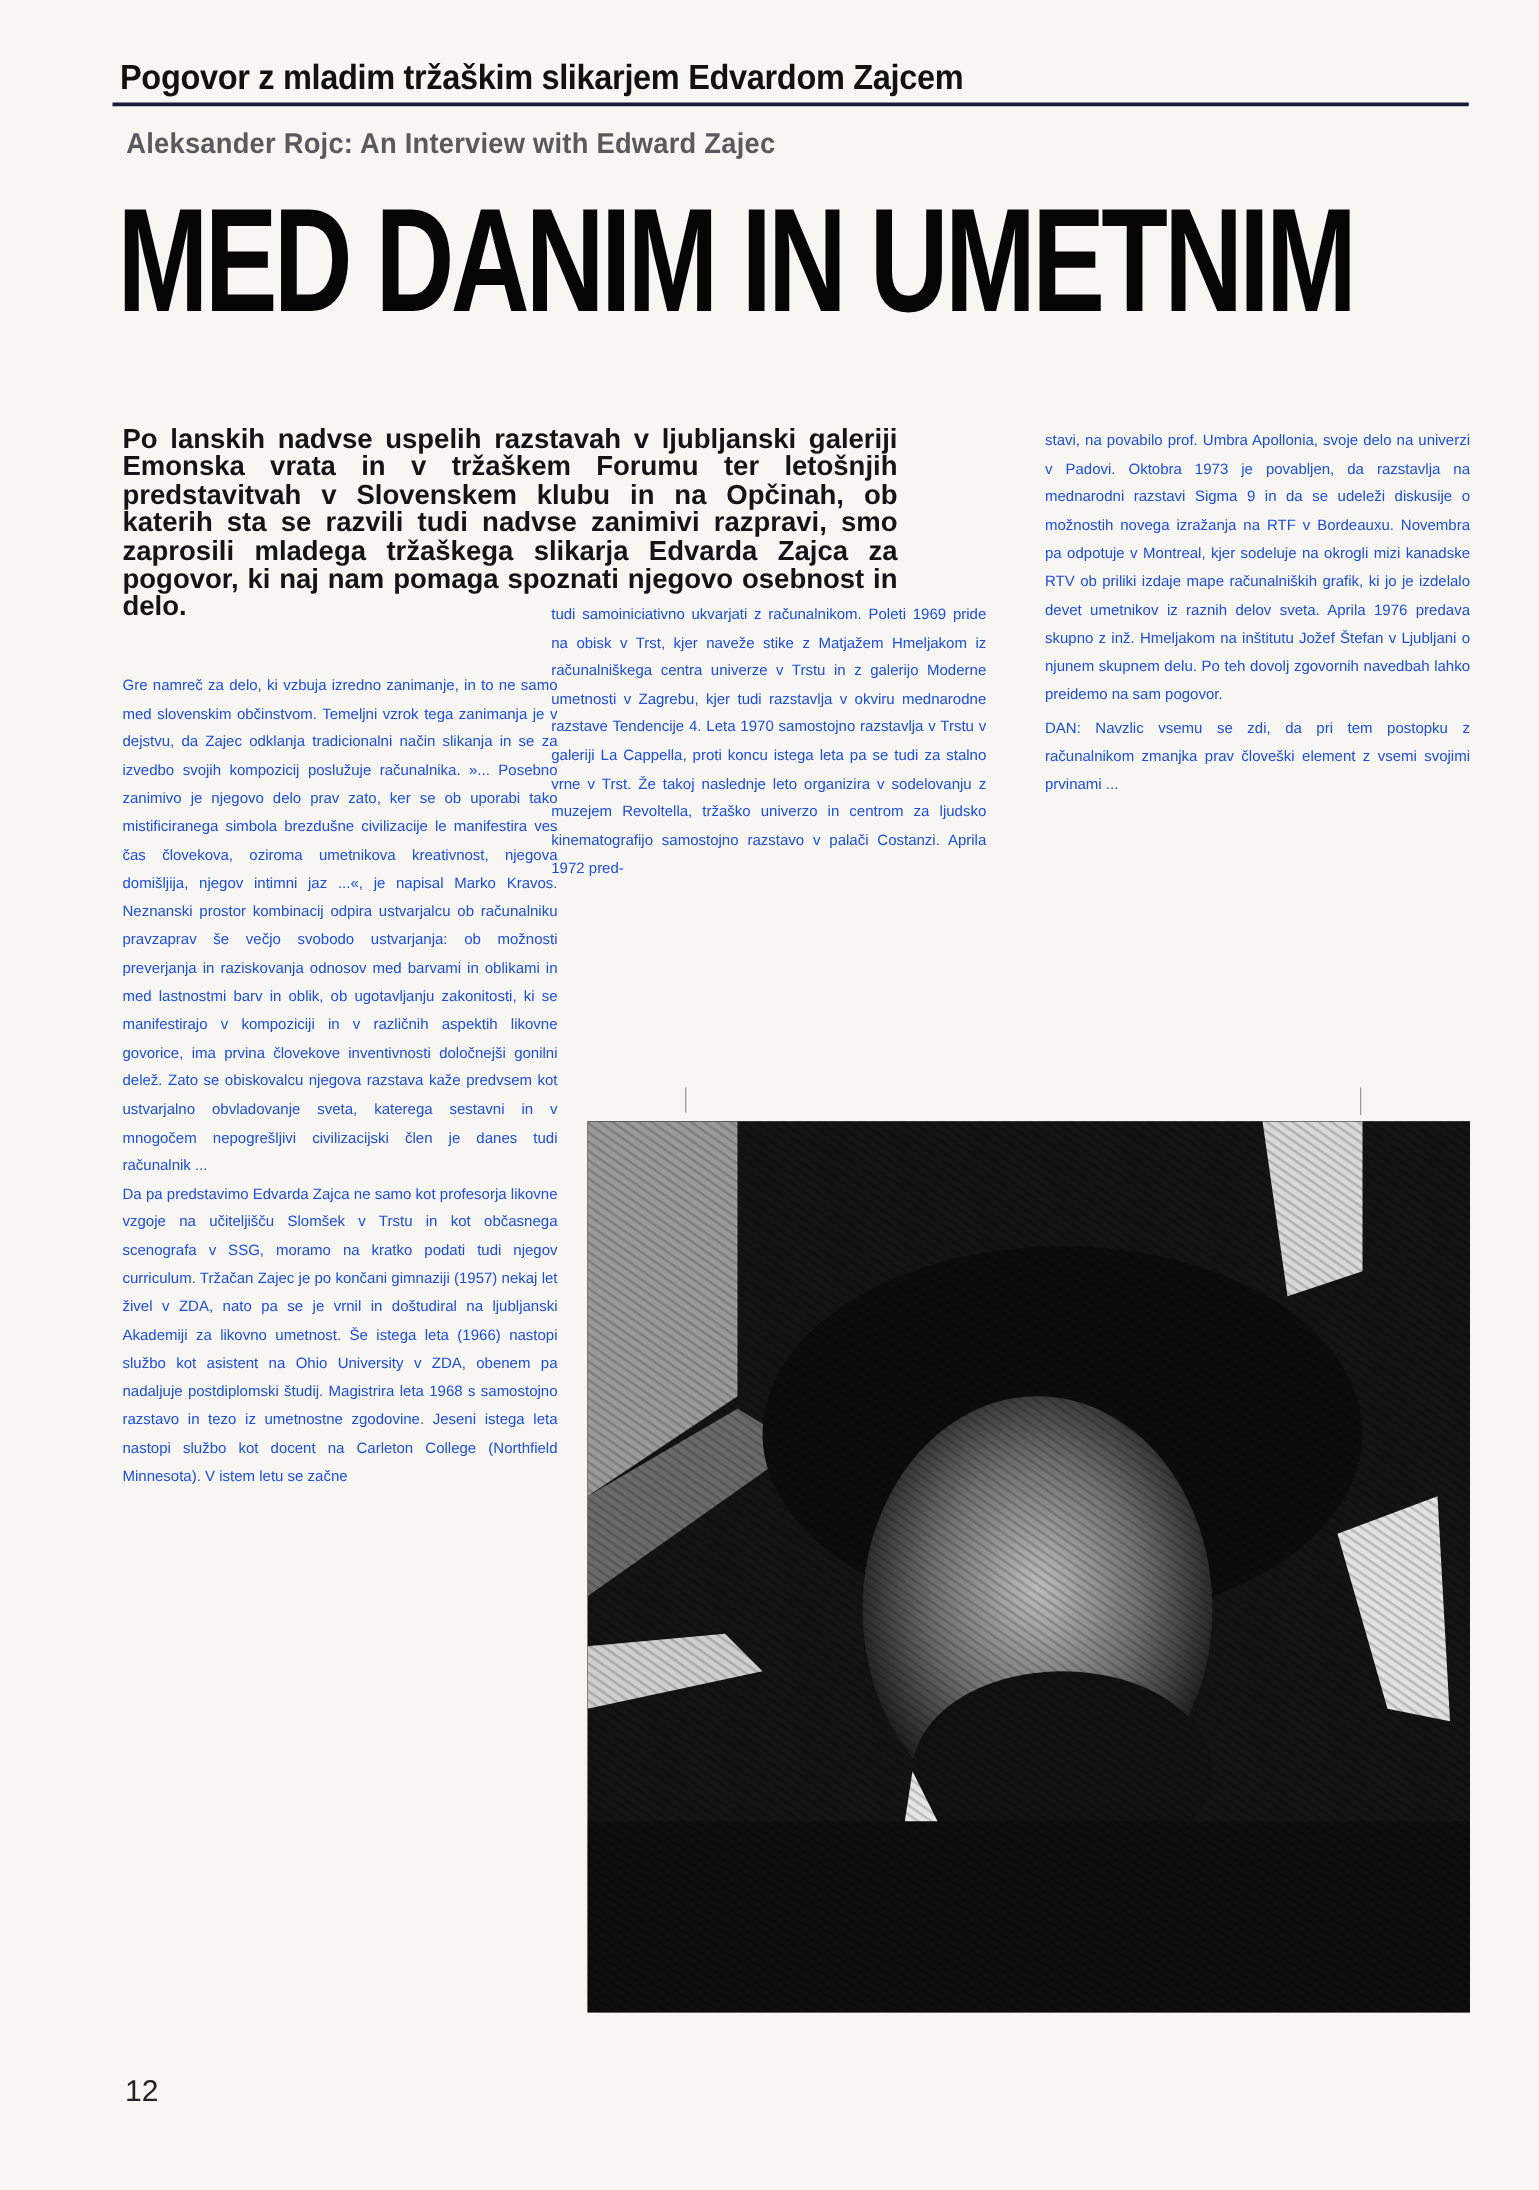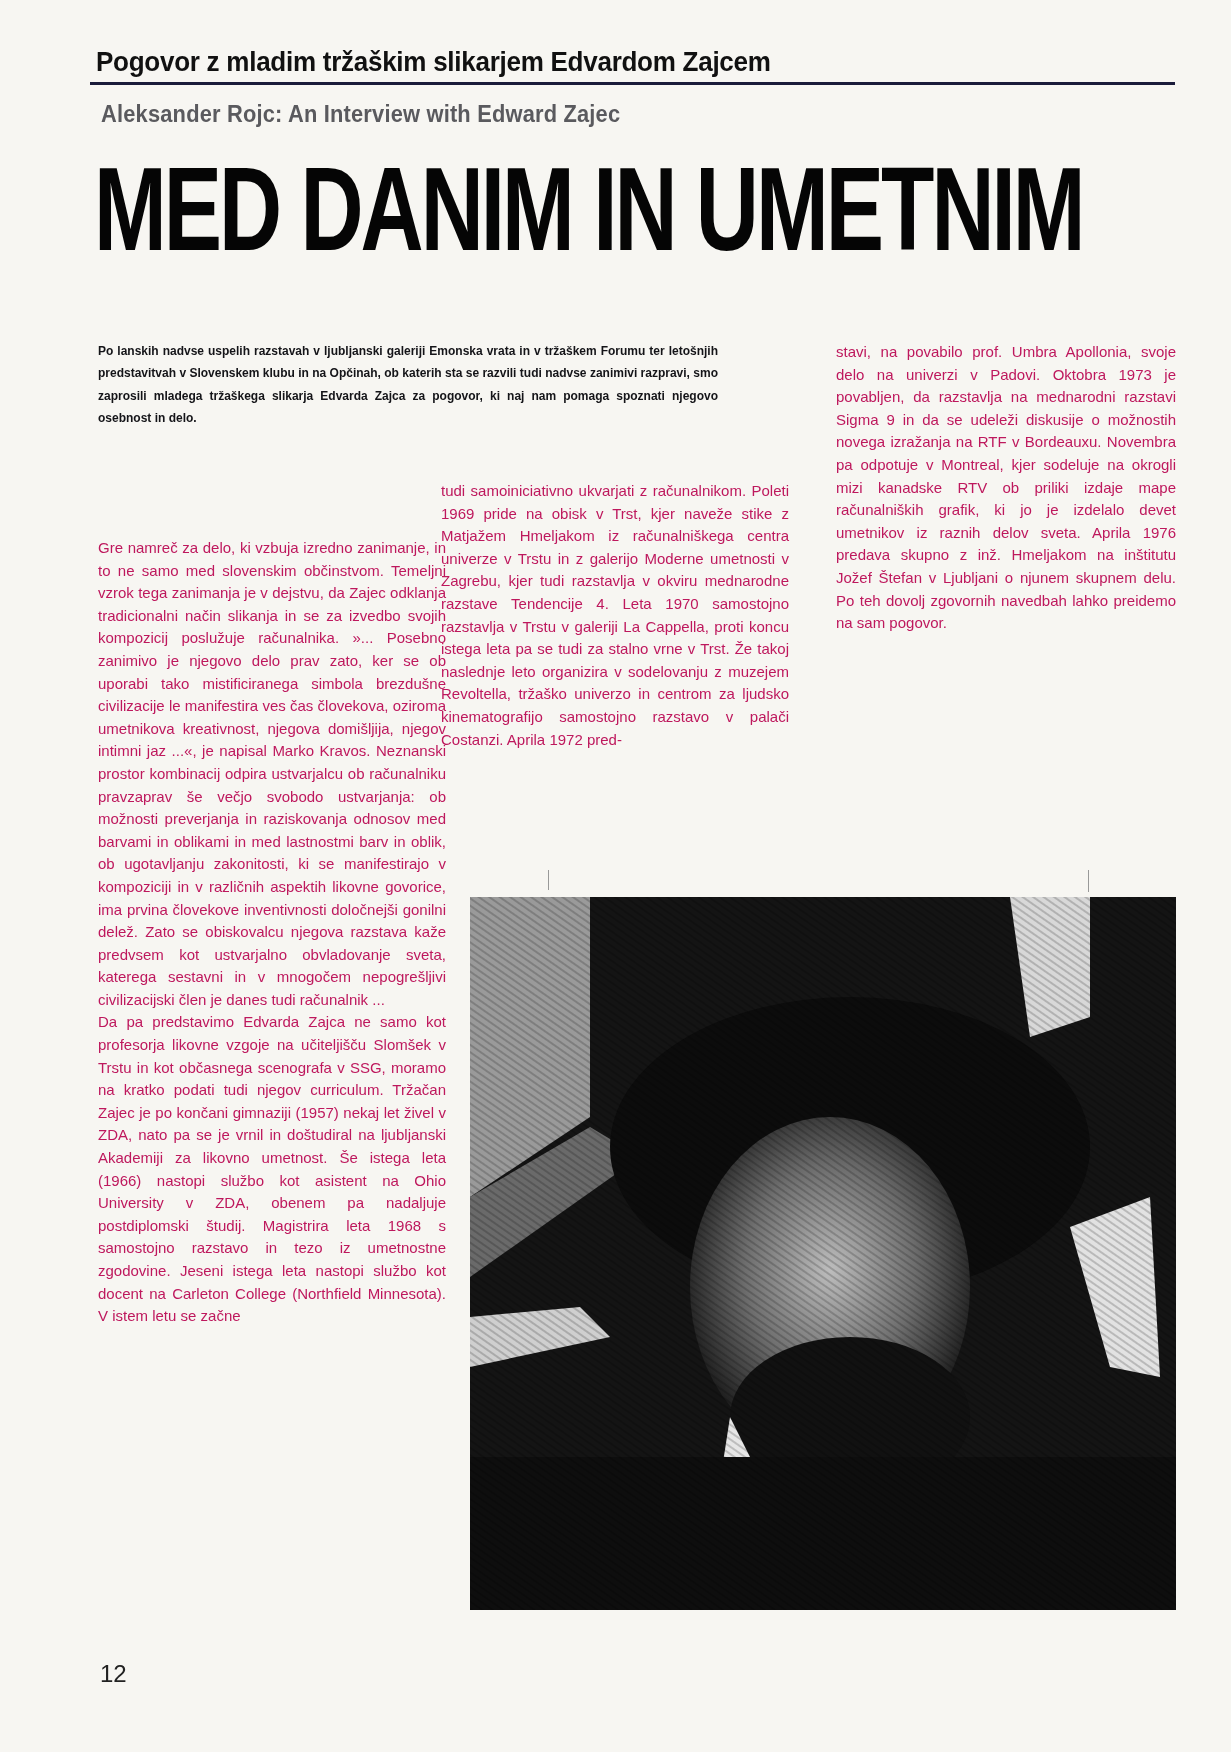--- a/index.html
+++ b/index.html
@@ -30,26 +30,26 @@
   }
   .headline {
     position: absolute; left: 94px; top: 150px;
     font-weight: bold; font-size: 118px; line-height: 1;
     color: #050505; letter-spacing: -4px;
     transform: scaleX(0.74); transform-origin: left top;
     white-space: nowrap;
   }
   .lead {
     position: absolute; left: 98px; top: 340px; width: 620px;
-    font-weight: bold; font-size: 12px; line-height: 22.4px;
+    font-weight: bold; font-size: 22px; line-height: 22.4px;
     text-align: justify; color: #141418;
   }
   .col {
-    position: absolute; font-size: 15px; line-height: 22.6px;
-    text-align: justify; color: #be185d;
+    position: absolute; font-size: 12px; line-height: 22.6px;
+    text-align: justify; color: #1d4ed8;
     hyphens: manual;
   }
   .col p { margin: 0; }
   .col1 { left: 98px; top: 492px; width: 348px; margin-top: 45px; }
   .col2 { left: 441px; top: 480px; width: 348px; }
   .col3 { left: 836px; top: 341px; width: 340px; }
   .col3 p.qa { margin-top: 4px; }
   .photo {
     position: absolute; left: 470px; top: 897px; width: 706px; height: 713px;
     background: #121212; overflow: hidden;
@@ -75,20 +75,21 @@
   <p>Gre namreč za delo, ki vzbuja izredno zanimanje, in to ne samo med slovenskim občinstvom. Temeljni vzrok tega zanimanja je v dejstvu, da Zajec odklanja tradicionalni način slikanja in se za izvedbo svojih kompozicij poslužuje računalnika. »... Posebno zanimivo je njegovo delo prav zato, ker se ob uporabi tako mistificiranega simbola brezdušne civilizacije le manifestira ves čas človekova, oziroma umetnikova kreativnost, njegova domišljija, njegov intimni jaz ...«, je napisal Marko Kravos. Neznanski prostor kombinacij odpira ustvarjalcu ob računalniku pravzaprav še večjo svobodo ustvarjanja: ob možnosti preverjanja in raziskovanja odnosov med barvami in oblikami in med lastnostmi barv in oblik, ob ugotavljanju zakonitosti, ki se manifestirajo v kompoziciji in v različnih aspektih likovne govorice, ima prvina človekove inventivnosti določnejši gonilni delež. Zato se obiskovalcu njegova razstava kaže predvsem kot ustvarjalno obvladovanje sveta, katerega sestavni in v mnogočem nepogrešljivi civilizacijski člen je danes tudi računalnik ...</p>
   <p>Da pa predstavimo Edvarda Zajca ne samo kot profesorja likovne vzgoje na učiteljišču Slomšek v Trstu in kot občasnega scenografa v SSG, moramo na kratko podati tudi njegov curriculum. Tržačan Zajec je po končani gimnaziji (1957) nekaj let živel v ZDA, nato pa se je vrnil in doštudiral na ljubljanski Akademiji za likovno umetnost. Še istega leta (1966) nastopi službo kot asistent na Ohio University v ZDA, obenem pa nadaljuje postdiplomski študij. Magistrira leta 1968 s samostojno razstavo in tezo iz umetnostne zgodovine. Jeseni istega leta nastopi službo kot docent na Carleton College (Northfield Minnesota). V istem letu se začne</p>
 </div>
 
 <div class="col col2">
   <p>tudi samoiniciativno ukvarjati z računalnikom. Poleti 1969 pride na obisk v Trst, kjer naveže stike z Matjažem Hmeljakom iz računalniškega centra univerze v Trstu in z galerijo Moderne umetnosti v Zagrebu, kjer tudi razstavlja v okviru mednarodne razstave Tendencije 4. Leta 1970 samostojno razstavlja v Trstu v galeriji La Cappella, proti koncu istega leta pa se tudi za stalno vrne v Trst. Že takoj naslednje leto organizira v sodelovanju z muzejem Revoltella, tržaško univerzo in centrom za ljudsko kinematografijo samostojno razstavo v palači Costanzi. Aprila 1972 pred-</p>
 </div>
 
 <div class="col col3">
   <p>stavi, na povabilo prof. Umbra Apollonia, svoje delo na univerzi v Padovi. Oktobra 1973 je povabljen, da razstavlja na mednarodni razstavi Sigma 9 in da se udeleži diskusije o možnostih novega izražanja na RTF v Bordeauxu. Novembra pa odpotuje v Montreal, kjer sodeluje na okrogli mizi kanadske RTV ob priliki izdaje mape računalniških grafik, ki jo je izdelalo devet umetnikov iz raznih delov sveta. Aprila 1976 predava skupno z inž. Hmeljakom na inštitutu Jožef Štefan v Ljubljani o njunem skupnem delu. Po teh dovolj zgovornih navedbah lahko preidemo na sam pogovor.</p>
+  <p class="qa">DAN: Navzlic vsemu se zdi, da pri tem postopku z računalnikom zmanjka prav človeški element z vsemi svojimi prvinami ...</p>
 </div>
 
 <div class="tick" style="left:548px; top:870px; height:20px;"></div>
 <div class="tick" style="left:1088px; top:870px; height:22px;"></div>
 
 <div class="photo" aria-label="Black-and-white portrait of Edvard Zajec, bearded, looking down">
   <svg viewBox="0 0 706 713" preserveAspectRatio="none">
     <defs>
       <radialGradient id="face" cx="0.5" cy="0.45" r="0.55">
         <stop offset="0" stop-color="#bdbdbd"></stop>

